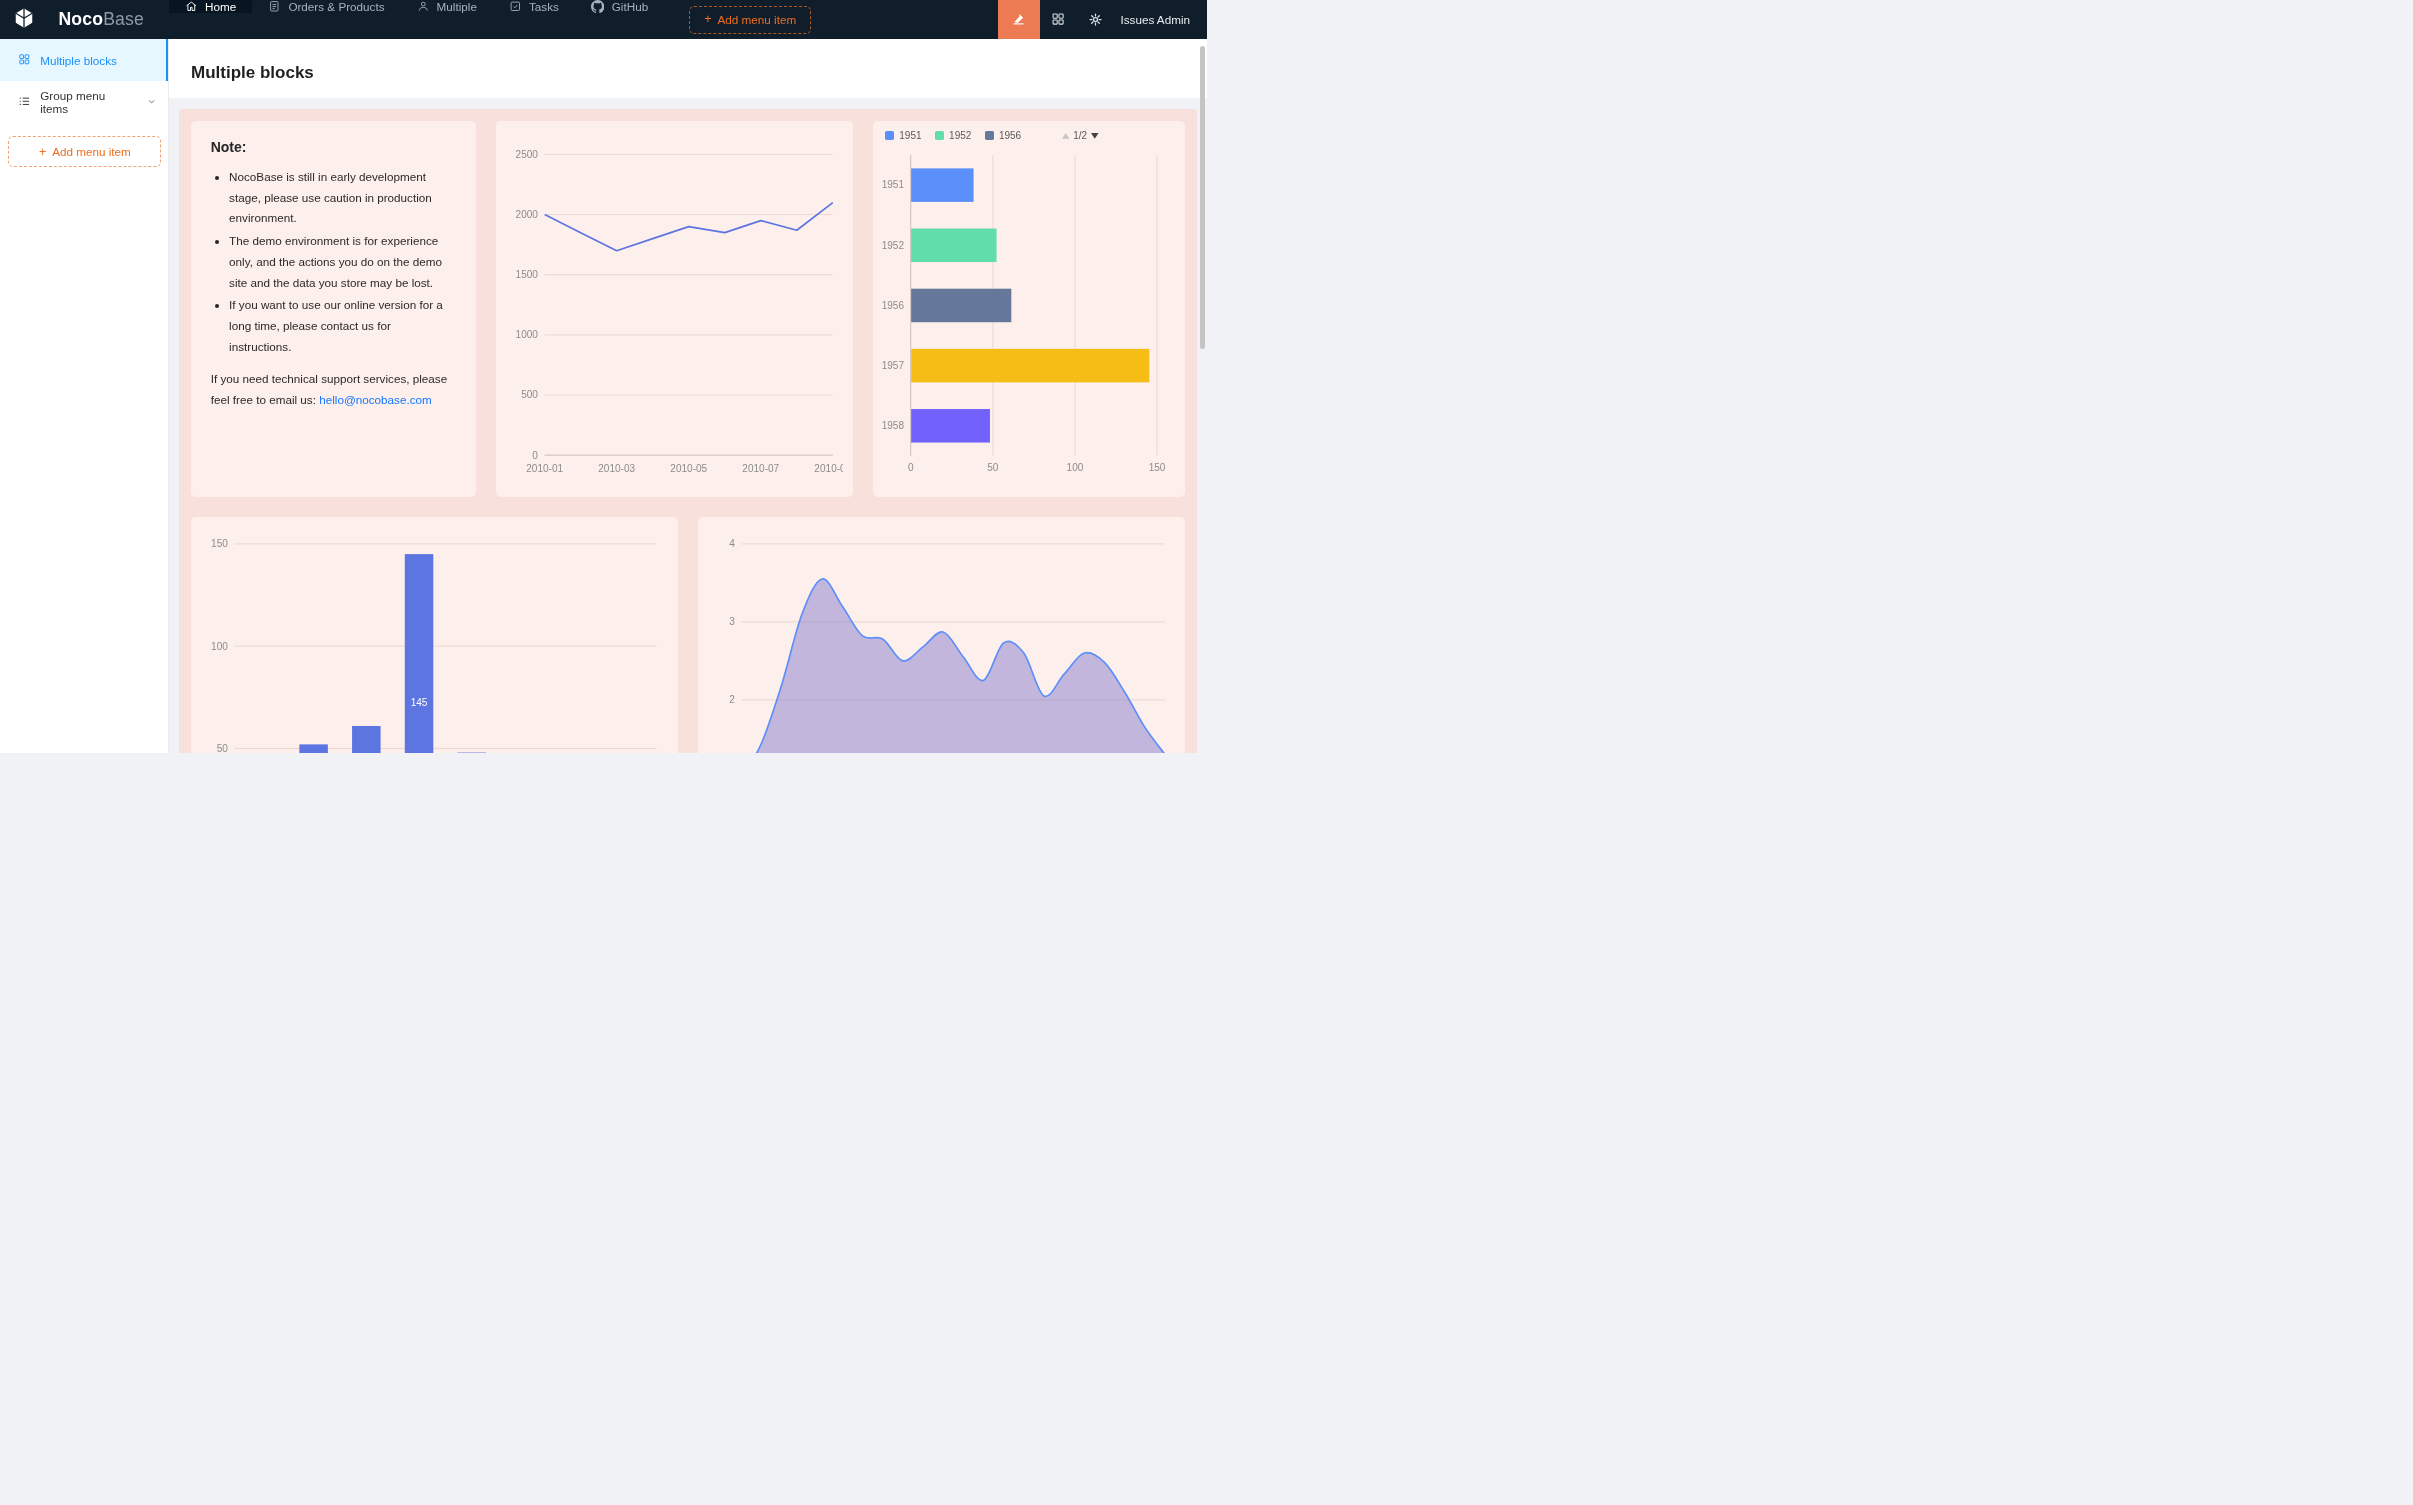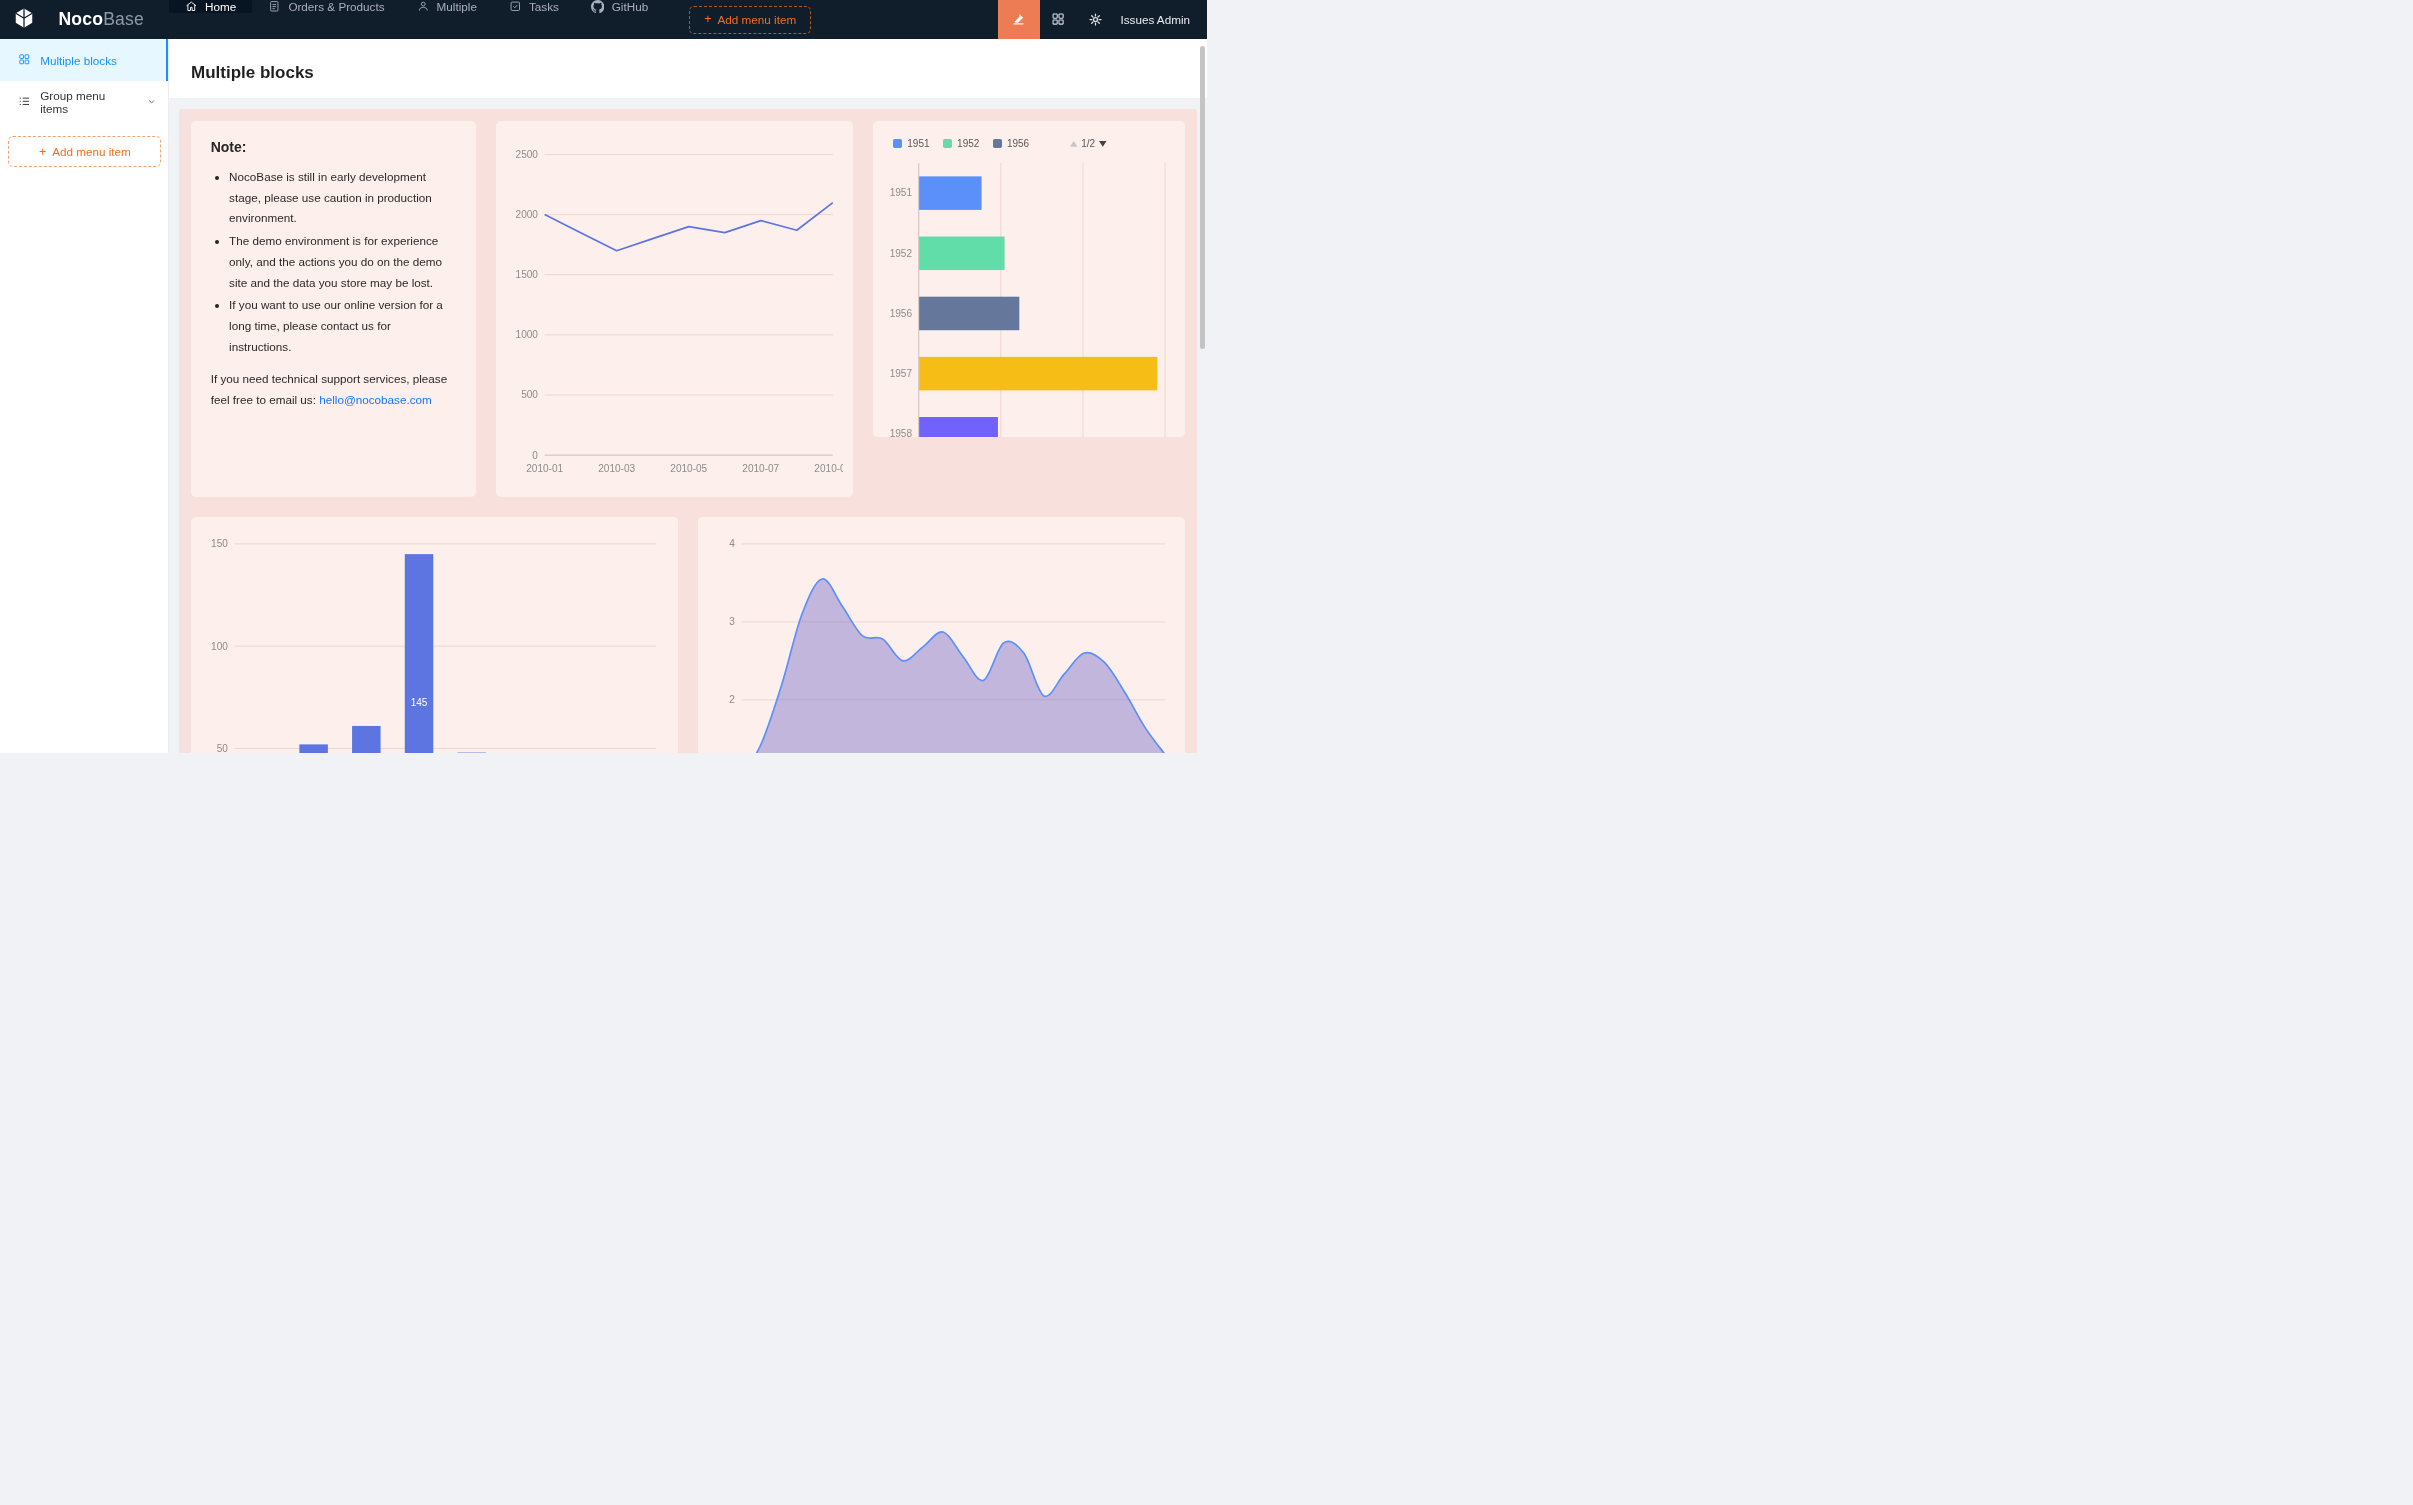--- a/index.html
+++ b/index.html
@@ -49,21 +49,21 @@
   
   .content { position:absolute; left:169px; top:98px; right:0; bottom:0; background:#f0f2f5;
     overflow:hidden; }
   .pink-panel { margin:11px 10px; background:#f8e1dc; border-radius:3.4px; padding:11.7px;
     height:872px; }
   .row { display:flex; gap:20px; }
   .row1 { margin-bottom:20px; }
   .card { background:#fdefeb; border-radius:5px; overflow:hidden; }
   .note-card { width:285px; height:376px; padding:18.4px 20px; }
   .card-line  { width:357px; height:376px; padding:10px; }
-  .card-hbar  { width:312px; height:316px; padding:12px;text-align:center; }
+  .card-hbar  { width:312px; height:376px; padding:4px;text-align:center; }
   .card-vbar, .card-area { width:487px; height:486px; padding:10px; }
 
   .note-title { font-size:14px; font-weight:700; color:#262626; margin-bottom:11.7px; }
   .note-card ul { margin:0; padding-left:18.4px; }
   .note-card li { font-size:11.7px; line-height:1.78; color:rgba(0,0,0,.85); margin-bottom:1.7px; }
   .note-card p { font-size:11.7px; line-height:1.78; color:rgba(0,0,0,.85); margin-top:11.7px; }
   .note-card a { color:#1677ff; text-decoration:none; cursor:pointer; }
 
   
   .chart svg { display:block; }

